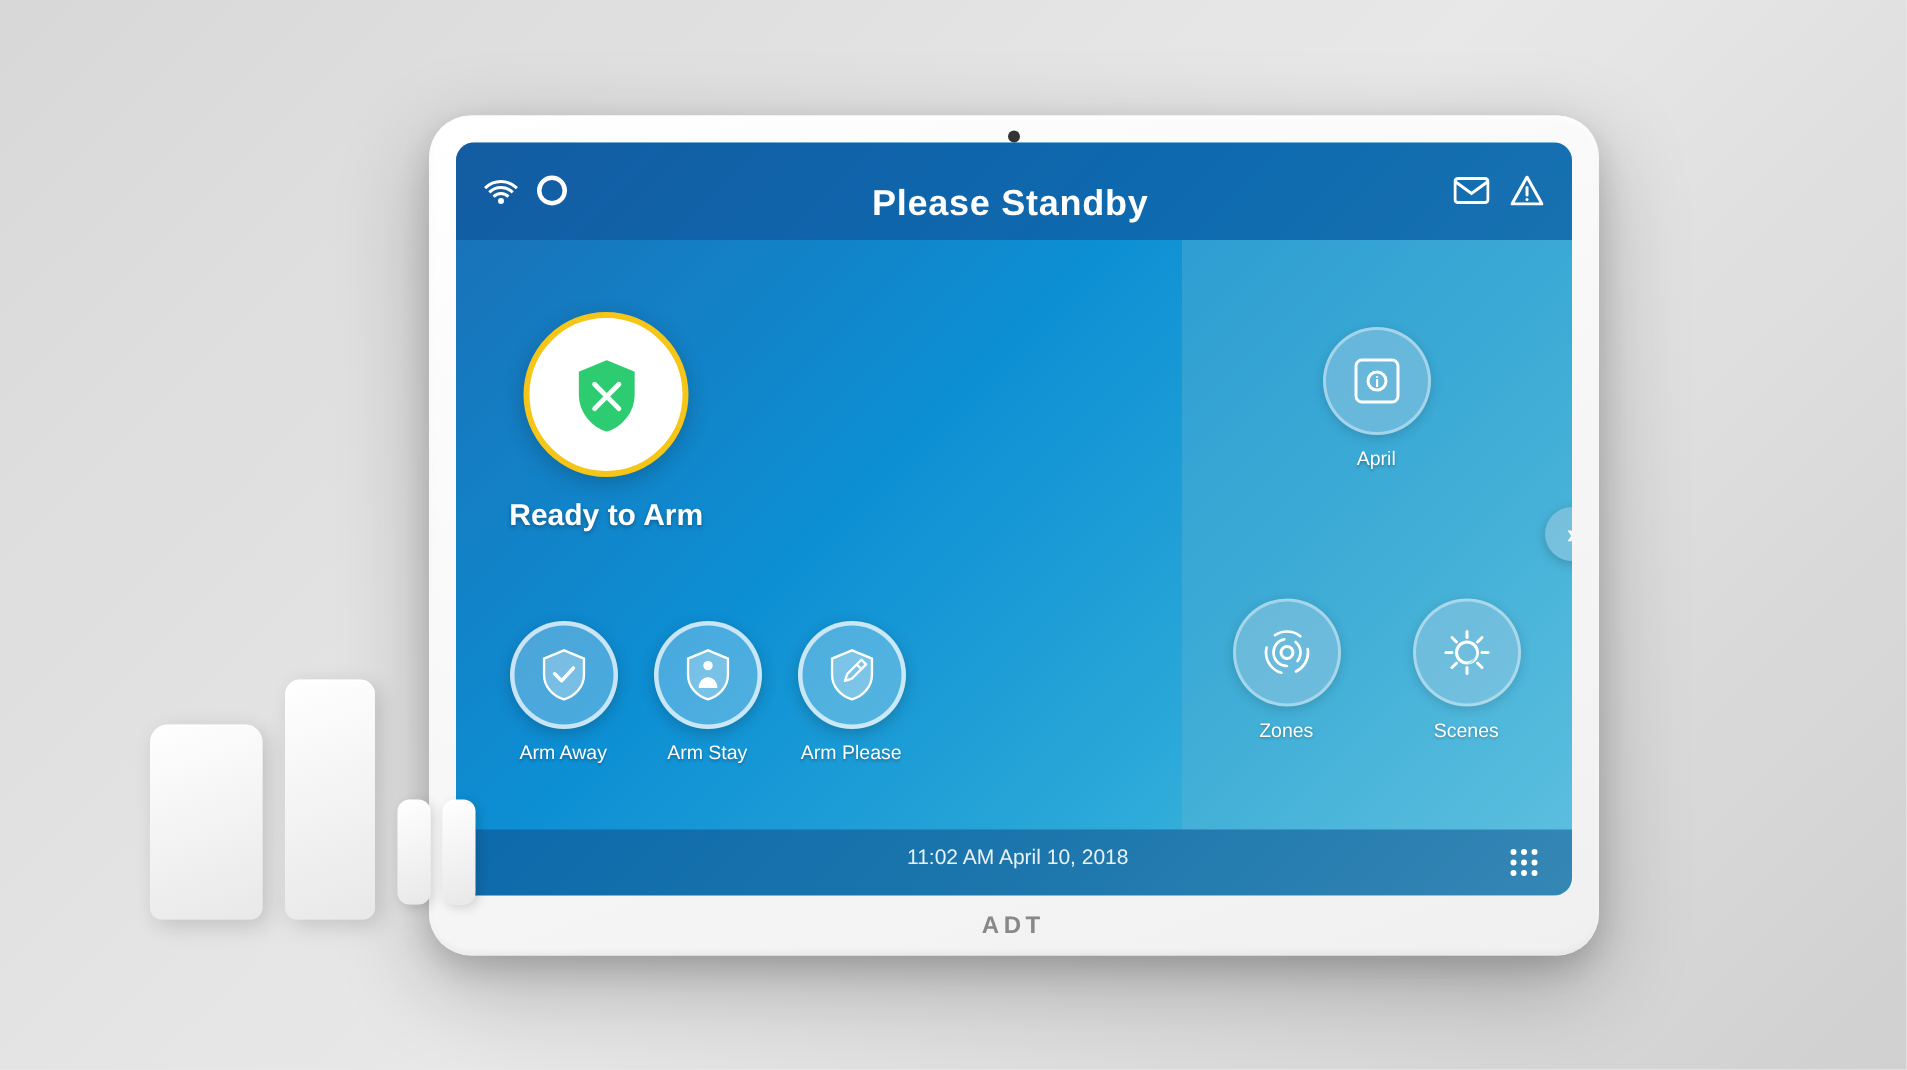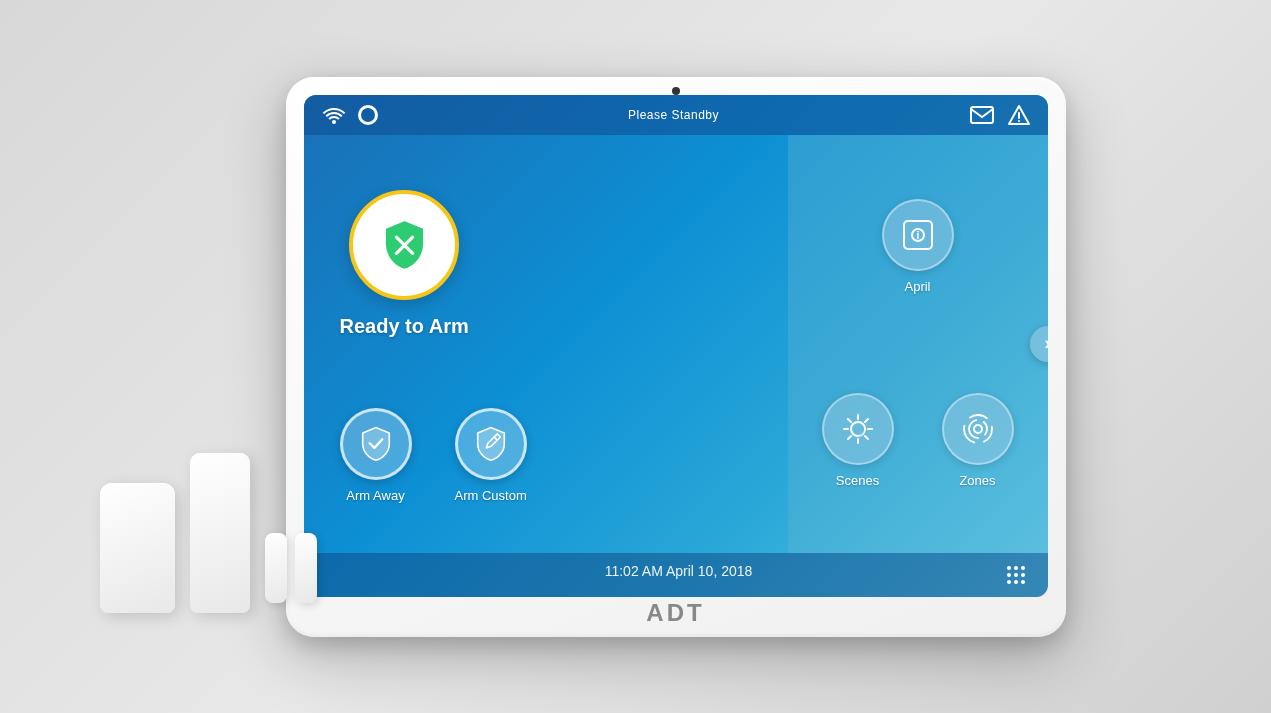--- a/index.html
+++ b/index.html
@@ -133,23 +133,24 @@
     .ring-icon {
       width: 20px;
       height: 20px;
       border: 3px solid white;
       border-radius: 50%;
       background: transparent;
     }
 
     .status-title {
       color: white;
-      font-size: 12px;
-      font-weight: 400;
+      font-size: 24px;
+      font-weight: 700;
       letter-spacing: 0.5px;
+      margin-top: 17px;
     }
 
     .status-icons-right {
       display: flex;
       align-items: center;
       gap: 14px;
     }
 
     
     .main-content {
@@ -189,21 +190,21 @@
 
     .ready-label {
       color: white;
       font-size: 20px;
       font-weight: 600;
       text-shadow: 0 1px 3px rgba(0,0,0,0.3);
     }
 
     .arm-buttons {
       display: flex;
-      gap: 43px;
+      gap: 24px;
       align-items: center;
     }
 
     .arm-btn {
       display: flex;
       flex-direction: column;
       align-items: center;
       gap: 8px;
       cursor: pointer;
     }
@@ -310,21 +311,21 @@
       text-align: center;
     }
 
     
     .adt-logo {
       position: absolute;
       bottom: 10px;
       left: 50%;
       transform: translateX(-50%);
       color: #888;
-      font-size: 24px;
+      font-size: 16px;
       font-weight: 700;
       letter-spacing: 3px;
     }
 
     
     .shield-svg {
       width: 55px;
       height: 55px;
     }
 
@@ -403,31 +404,42 @@
               <div class="arm-btn">
                 <div class="arm-btn-circle">
                   <svg class="arm-shield-svg" viewBox="0 0 40 46">
                     <path d="M20 2L3 9v14c0 9.3 7 18.1 17 20.7 10-2.6 17-11.4 17-20.7V9L20 2z" fill="rgba(255,255,255,0.25)" stroke="white" stroke-width="2"></path>
                     <polyline points="12,22 18,28 28,17" fill="none" stroke="white" stroke-width="3" stroke-linecap="round" stroke-linejoin="round"></polyline>
                   </svg>
                 </div>
                 <span class="arm-btn-label">Arm Away</span>
               </div>
 
-
               <div class="arm-btn">
                 <div class="arm-btn-circle">
                   <svg class="arm-shield-svg" viewBox="0 0 40 46">
                     <path d="M20 2L3 9v14c0 9.3 7 18.1 17 20.7 10-2.6 17-11.4 17-20.7V9L20 2z" fill="rgba(255,255,255,0.25)" stroke="white" stroke-width="2"></path>
 
+                    <circle cx="20" cy="15" r="4" fill="white"></circle>
+                    <path d="M12 34c0-5 3.6-9 8-9s8 4 8 9" fill="white"></path>
+                  </svg>
+                </div>
+                <span class="arm-btn-label">Arm Stay</span>
+              </div>
+
+              <div class="arm-btn">
+                <div class="arm-btn-circle">
+                  <svg class="arm-shield-svg" viewBox="0 0 40 46">
+                    <path d="M20 2L3 9v14c0 9.3 7 18.1 17 20.7 10-2.6 17-11.4 17-20.7V9L20 2z" fill="rgba(255,255,255,0.25)" stroke="white" stroke-width="2"></path>
+
                     <path d="M14 28l2-6 12-12 4 4-12 12-6 2z" fill="none" stroke="white" stroke-width="2" stroke-linecap="round" stroke-linejoin="round"></path>
                     <line x1="24" y1="14" x2="28" y2="18" stroke="white" stroke-width="2"></line>
                   </svg>
                 </div>
-                <span class="arm-btn-label">Arm Custom</span>
+                <span class="arm-btn-label">Arm Please</span>
               </div>
 
             </div>
           </div>
 
           <div class="quick-panel">
 
             <div class="quick-row">
               <div class="quick-btn">
                 <div class="quick-btn-circle">
@@ -438,45 +450,45 @@
                   </svg>
                 </div>
                 <span class="quick-btn-label">April</span>
               </div>
             </div>
 
             <div class="quick-row">
               <div class="quick-btn">
                 <div class="quick-btn-circle">
                   <svg width="36" height="36" viewBox="0 0 36 36">
+                    <circle cx="18" cy="18" r="4" fill="none" stroke="white" stroke-width="2"></circle>
+                    <path d="M18 18 m-9 0 a9 9 0 0 0 18 0 a9 9 0 0 0-18 0" fill="none" stroke="white" stroke-width="1.8" stroke-linecap="round" stroke-dasharray="14 8"></path>
+                    <path d="M18 18 m-14 0 a14 14 0 0 0 28 0 a14 14 0 0 0-28 0" fill="none" stroke="white" stroke-width="1.8" stroke-linecap="round" stroke-dasharray="18 10"></path>
+                  </svg>
+                </div>
+                <span class="quick-btn-label">Zones</span>
+              </div>
+              <div class="quick-btn">
+                <div class="quick-btn-circle">
+                  <svg width="36" height="36" viewBox="0 0 36 36">
 
                     <circle cx="18" cy="18" r="7" fill="none" stroke="white" stroke-width="2"></circle>
                     <line x1="18" y1="4" x2="18" y2="8" stroke="white" stroke-width="2" stroke-linecap="round"></line>
                     <line x1="18" y1="28" x2="18" y2="32" stroke="white" stroke-width="2" stroke-linecap="round"></line>
                     <line x1="4" y1="18" x2="8" y2="18" stroke="white" stroke-width="2" stroke-linecap="round"></line>
                     <line x1="28" y1="18" x2="32" y2="18" stroke="white" stroke-width="2" stroke-linecap="round"></line>
                     <line x1="8" y1="8" x2="11" y2="11" stroke="white" stroke-width="2" stroke-linecap="round"></line>
                     <line x1="25" y1="25" x2="28" y2="28" stroke="white" stroke-width="2" stroke-linecap="round"></line>
                     <line x1="28" y1="8" x2="25" y2="11" stroke="white" stroke-width="2" stroke-linecap="round"></line>
                     <line x1="11" y1="25" x2="8" y2="28" stroke="white" stroke-width="2" stroke-linecap="round"></line>
 
                     <path d="M22 14 a7 7 0 0 1-4 12 a9 9 0 0 0 4-12z" fill="rgba(100,180,220,0.5)"></path>
                   </svg>
                 </div>
                 <span class="quick-btn-label">Scenes</span>
-              </div>
-              <div class="quick-btn">
-                <div class="quick-btn-circle">
-                  <svg width="36" height="36" viewBox="0 0 36 36">
-                    <circle cx="18" cy="18" r="4" fill="none" stroke="white" stroke-width="2"></circle>
-                    <path d="M18 18 m-9 0 a9 9 0 0 0 18 0 a9 9 0 0 0-18 0" fill="none" stroke="white" stroke-width="1.8" stroke-linecap="round" stroke-dasharray="14 8"></path>
-                    <path d="M18 18 m-14 0 a14 14 0 0 0 28 0 a14 14 0 0 0-28 0" fill="none" stroke="white" stroke-width="1.8" stroke-linecap="round" stroke-dasharray="18 10"></path>
-                  </svg>
-                </div>
-                <span class="quick-btn-label">Zones</span>
               </div>
             </div>
 
             <div class="chevron-right">›</div>
           </div>
 
         </div>
 
         <div class="bottom-bar">
           <div style="width:30px"></div>

